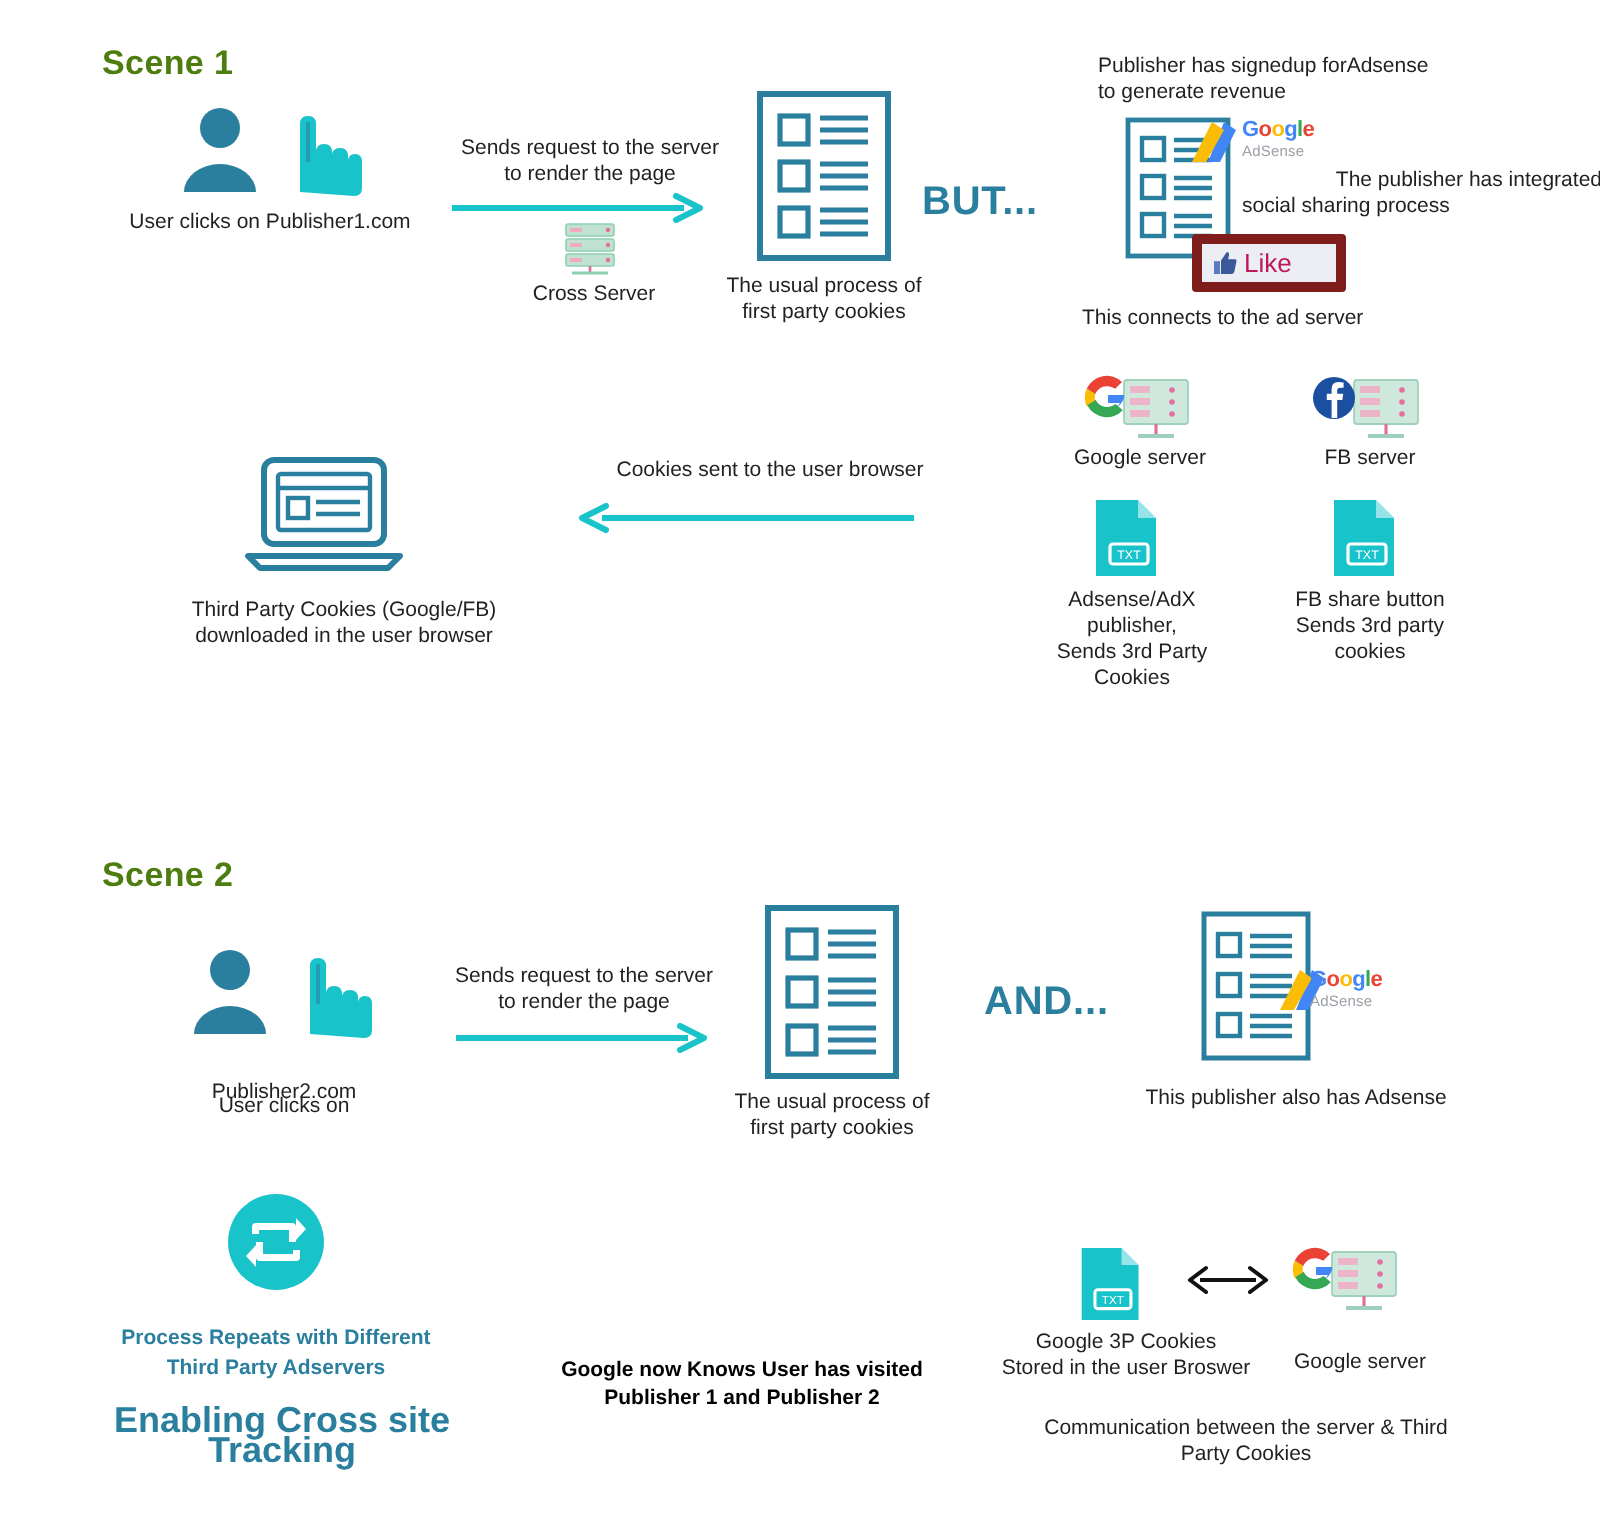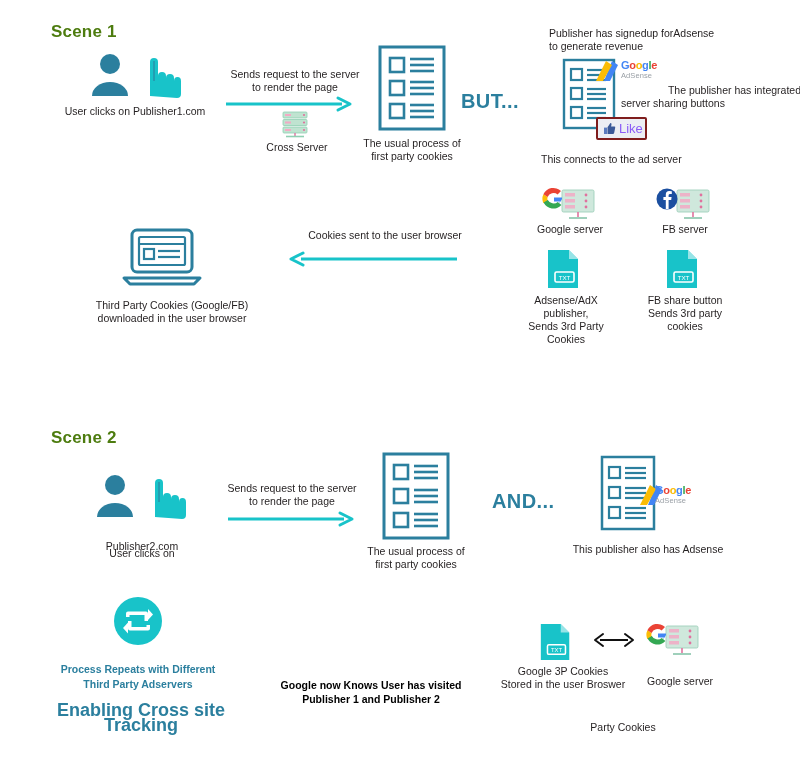--- a/index.html
+++ b/index.html
@@ -55,25 +55,25 @@
   }
   .teal-bold.big {
     font-size: 18px;
   }
   svg { display: block; overflow: visible; }
   .like-btn {
     display: inline-flex;
     align-items: center;
     gap: 3px;
     background: #eceef4;
-    border: 2px solid #7f1d1d;
+    border: 5px solid #7f1d1d;
     border-radius: 2px;
-    padding: 2px 2px 2px 5px;
+    padding: 2px 22px 2px 5px;
     font-size: 13px;
-    color: #8b5cf6;
+    color: #be185d;
     font-family: "Liberation Sans", sans-serif;
   }
   .gads {
     display: flex;
     align-items: center;
     gap: 3px;
   }
   .gads-text { line-height: 1; }
   .gads-g {
     font-size: 11px;
@@ -183,21 +183,21 @@
   <div class="abs gads" style="left:621px; top:60px;">
     <div class="gads-text">
       <div class="gads-g">
         <span class="b1">G</span><span class="r1">o</span><span class="y1">o</span><span class="b1">g</span><span class="g1">l</span><span class="r1">e</span>
       </div>
       <div class="gads-sub">AdSense</div>
     </div>
   </div>
 
   <div class="abs cap left" style="left:621px; top:84px; width:180px;text-align:right;">The publisher has integrated</div>
-  <div class="abs cap left" style="left:621px; top:97px; width:180px;">server sharing buttons</div>
+  <div class="abs cap left" style="left:621px; top:97px; width:180px;">social sharing process</div>
 
   <div class="abs like-btn" style="left:596px; top:117px;">
     <svg width="13" height="13" viewBox="0 0 13 13">
       <path d="M4.5 12 L4.5 5.2 L7.4 1 q1.3 0 1.1 1.4 L8.1 4.6 L11.4 4.6 q1.1 0 .8 1.2 L11.2 10.8 q-.2 1.2-1.4 1.2 Z" fill="#3b5998"></path>
       <rect x="1" y="5.6" width="3" height="6.4" fill="#5b7bbf"></rect>
     </svg>
     <span>Like</span>
   </div>
 
   <div class="abs cap left" style="left:541px; top:153px; width:250px;">This connects to the ad server</div>
@@ -394,15 +394,16 @@
     <line x1="29" y1="30" x2="47" y2="30" stroke="#9fd0bb" stroke-width="2"></line>
     <g>
       <path d="M14 9.5 L14 13.5 L20 13.5 A6.6 6.6 0 0 1 7.8 12 L3.6 14.6 A11 11 0 0 0 22 11 L22 9.5 Z" fill="#4285F4"></path>
       <path d="M7.6 12.6 A6.6 6.6 0 0 1 7.6 9 L3.4 6.3 A11 11 0 0 0 3.4 15.3 Z" fill="#FBBC05"></path>
       <path d="M7.6 9 A6.6 6.6 0 0 1 17.6 6.4 L21 3 A11 11 0 0 0 3.4 6.3 Z" fill="#EA4335"></path>
       <path d="M3.6 14.6 A11 11 0 0 0 21.4 17.1 L17.8 14 A6.6 6.6 0 0 1 7.8 12 Z" fill="#34A853"></path>
     </g>
   </svg>
   <div class="abs cap" style="left:632px; top:675px; width:96px;">Google server</div>
 
+  <div class="abs cap" style="left:508px; top:708px; width:230px;">Communication between the server &amp; Third</div>
   <div class="abs cap" style="left:508px; top:721px; width:230px;">Party Cookies</div>
 
 </div>
 
 </body></html>

